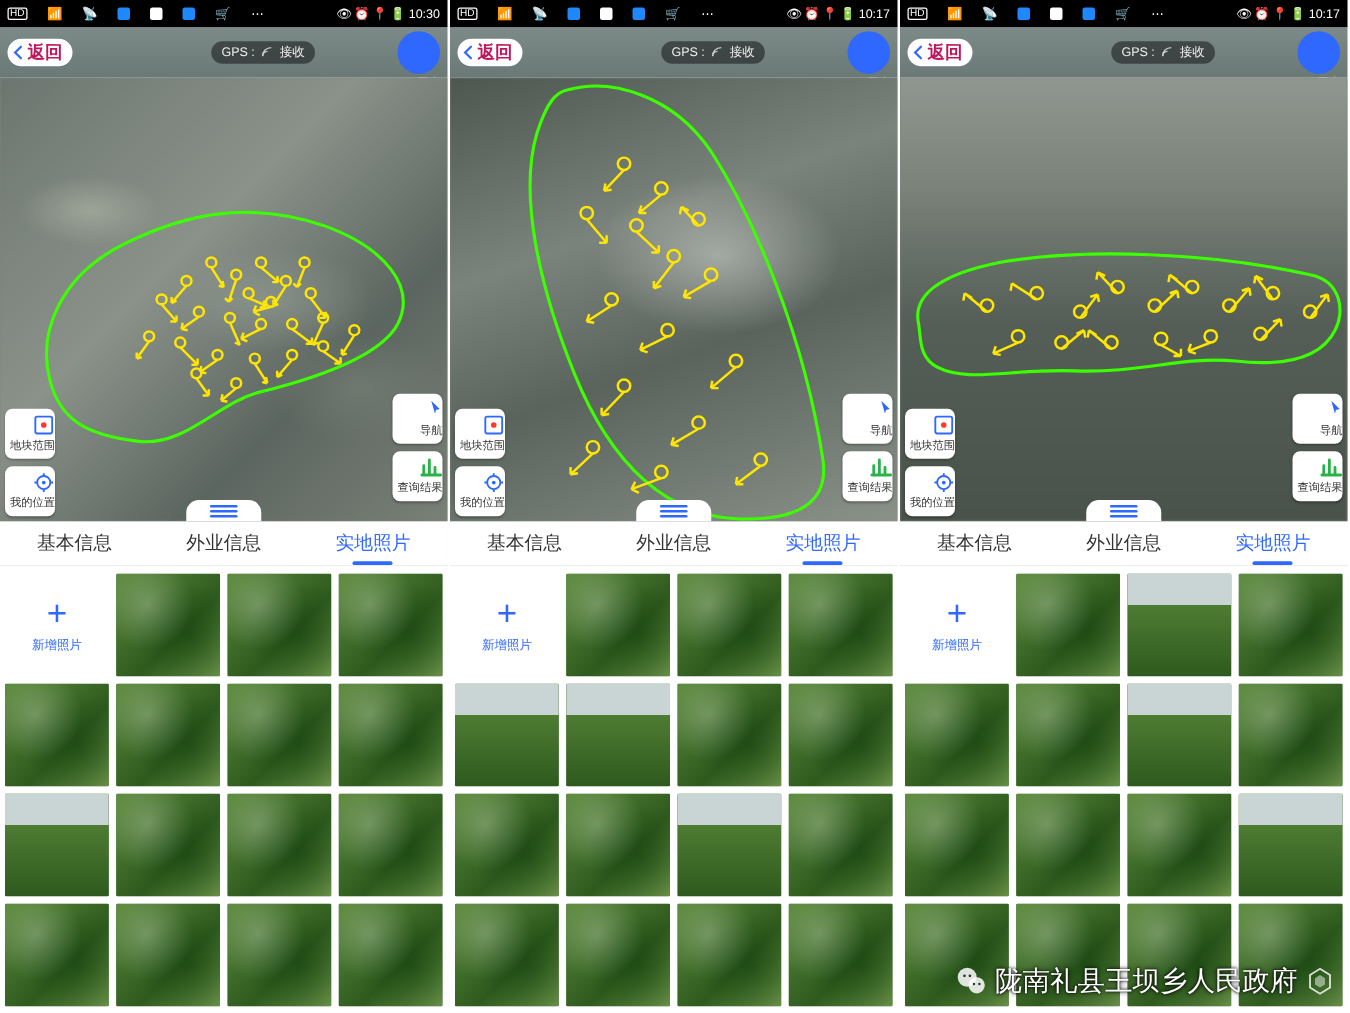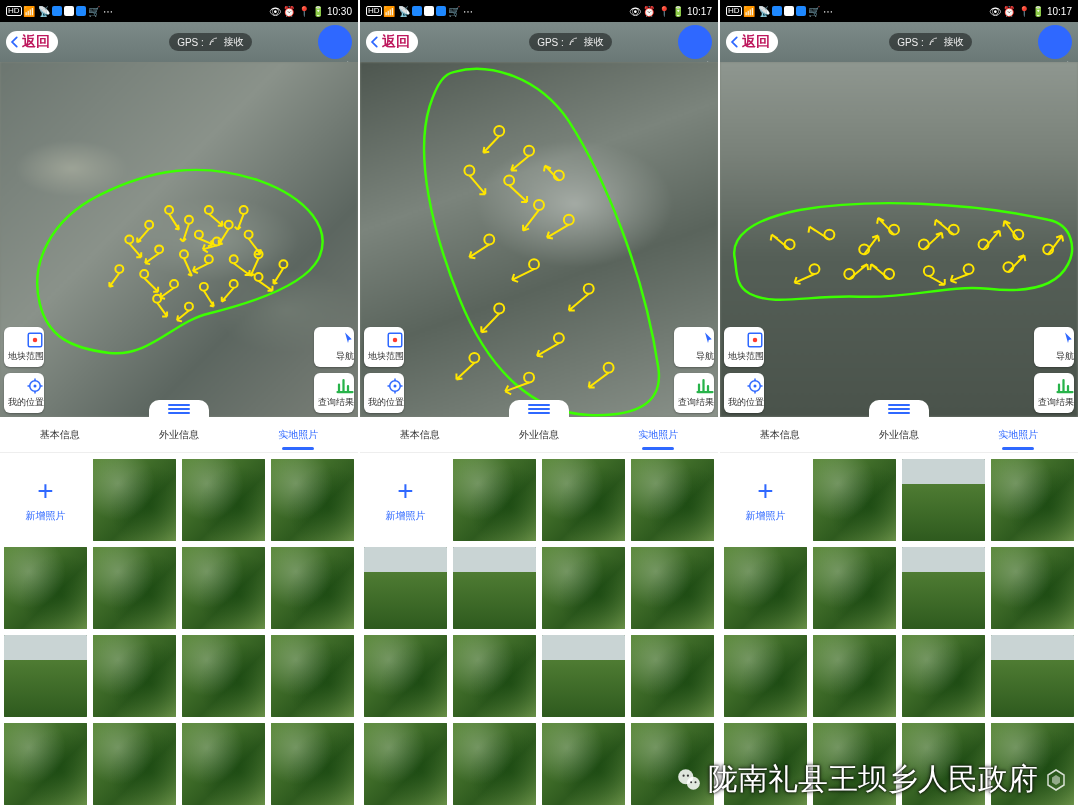--- a/index.html
+++ b/index.html
@@ -26,21 +26,21 @@
     height: 22px;
     background: #000;
     color: #fff;
     display: flex;
     justify-content: space-between;
     align-items: center;
     font-size: 10px;
     padding: 0 6px;
   }
   .status-right { display:flex; align-items:center; gap:2px; }
-  .status-left { display:flex; align-items:center; gap:2px; }
+  .status-left { display:flex; align-items:center; gap:16px; }
   .status-text { font-size: 10px; }
   
   .app-header {
     height: 40px;
     position: relative;
     display: flex;
     align-items: center;
     justify-content: space-between;
     padding: 0 6px;
     background: linear-gradient(180deg,#7c8a88 0%, #6a7876 100%);
@@ -88,21 +88,21 @@
   .terrain {
     position:absolute; inset:0;
     background:
       radial-gradient(80px 40px at 20% 30%, rgba(170,175,160,0.7), transparent 70%),
       radial-gradient(120px 60px at 60% 50%, rgba(150,160,150,0.6), transparent 70%),
       radial-gradient(100px 60px at 80% 70%, rgba(120,130,120,0.6), transparent 70%),
       linear-gradient(135deg,#6c7670 0%, #8a928a 40%, #5c6660 70%, #7a8078 100%);
     filter: blur(1px);
   }
   
-  .side-buttons { position:absolute; right:4px; bottom:4px; display:flex; flex-direction:column; gap:6px; }
+  .side-buttons { position:absolute; right:4px; bottom:16px; display:flex; flex-direction:column; gap:6px; }
   .side-buttons-left { position:absolute; left:4px; bottom:4px; display:flex; flex-direction:column; gap:6px; }
   .fbtn {
     width:40px; height:40px;
     background:#fff;
     border-radius:6px;
     display:flex; flex-direction:column; align-items:flex-end; justify-content:center;
     font-size:9px; color:#333;
     box-shadow:0 1px 2px rgba(0,0,0,0.3);
   }
   .fbtn svg { margin-bottom:1px; }
@@ -118,21 +118,21 @@
   .tabs {
     height:36px;
     background:#fff;
     display:flex;
     align-items:center;
     justify-content:space-around;
     font-size:14px;
     color:#333;
     border-bottom:1px solid #eee;
   }
-  .tab { padding:4px 4px; font-family:Liberation Mono, monospace; font-size:10px;}
+  .tab { padding:4px 4px; font-family:Liberation Mono, monospace; font-size:15px;}
   .tab.active { color:#2f68ff; position:relative;}
   .tab.active::after{
     content:""; position:absolute; left:50%; transform:translateX(-50%);
     bottom:-4px; width:32px; height:3px; background:#2f68ff; border-radius:2px;
   }
   
   .grid {
     flex:1;
     background:#fff;
     display:grid;
@@ -164,21 +164,21 @@
     background:#fff;
     display:flex; flex-direction:column; align-items:center; justify-content:center;
     color:#2f68ff; font-size:10px; gap:4px;
   }
   .add-cell .plus { font-size:28px; line-height:1; }
   
   .wm {
     position:absolute;
     right:12px; bottom:10px;
     display:flex; align-items:center; gap:6px;
-    color:#fff; font-size:30px;
+    color:#fff; font-size:22px;
     text-shadow:0 0 4px rgba(0,0,0,0.9),0 0 2px #000;
     pointer-events:none;
     font-family:"Microsoft YaHei",sans-serif;
   }
   .outline { stroke:#3cff00; stroke-width:2.5; fill:none; }
   .marker { stroke:#ffe600; stroke-width:2; fill:none; }
   .hd-badge { border:1px solid #fff; padding:0 1px; font-size:8px; border-radius:2px; line-height:1;}
   .app-badge { width:10px; height:10px; border-radius:2px; display:inline-block;}
 </style>
 </head>

